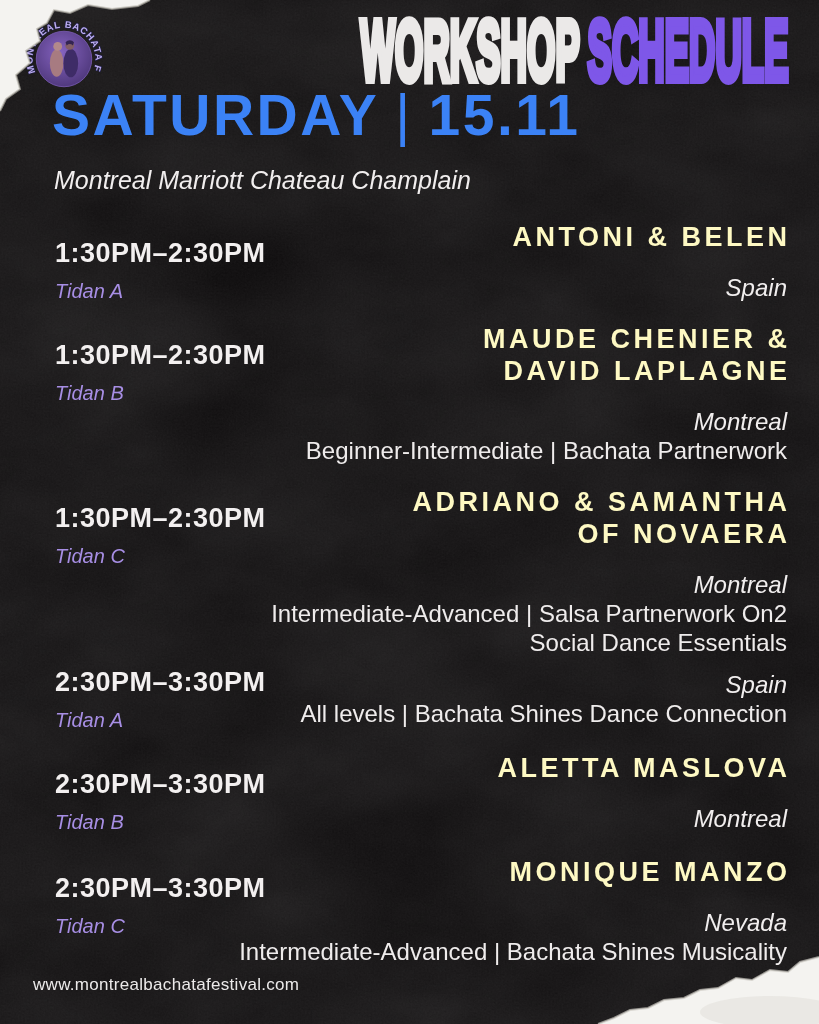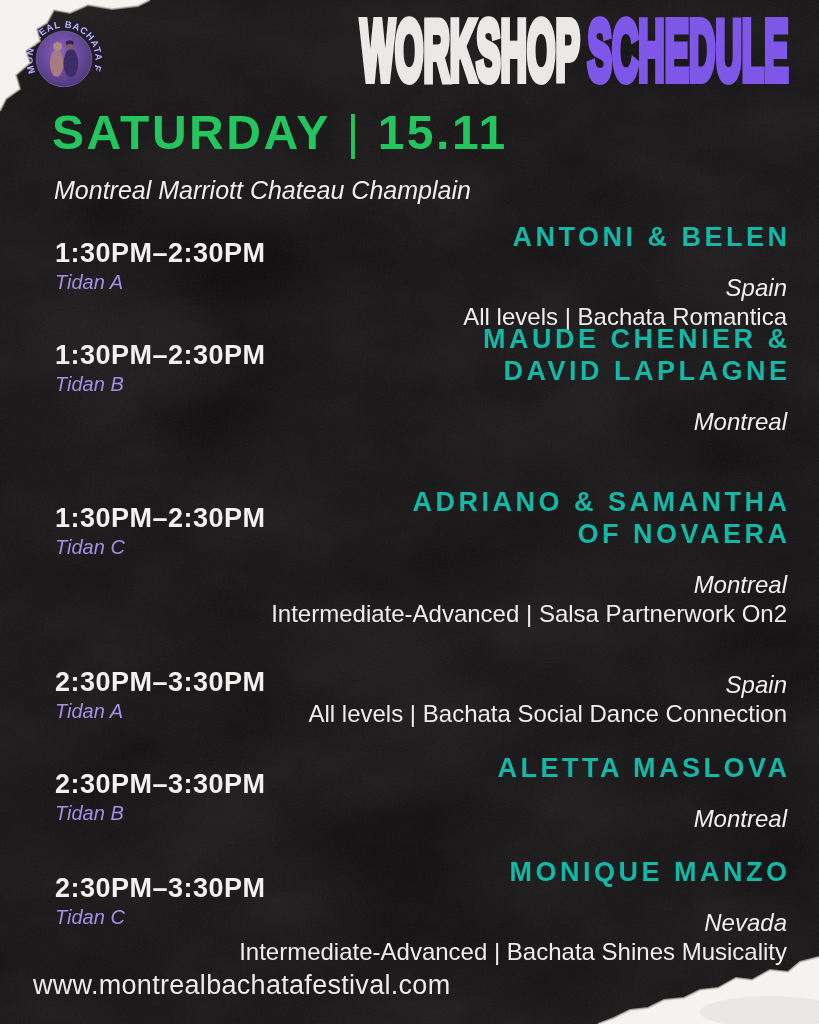--- a/index.html
+++ b/index.html
@@ -27,58 +27,58 @@
     transform:scaleX(0.43);transform-origin:100% 50%;
     font-weight:700;font-size:85px;line-height:86px;
     letter-spacing:0px;
     -webkit-text-stroke:8px currentColor;
   }
   .headline .t-white{color:#ebe9e8;-webkit-text-stroke:8px #ebe9e8;}
   .headline .t-purple{color:#7e57e8;-webkit-text-stroke:8px #7e57e8;margin-left:18px;}
 
   
   .dayline{
-    position:absolute;left:52px;top:110px;
-    font-weight:700;font-size:48px;line-height:46px;
-    letter-spacing:2.5px;color:#22c55e;white-space:nowrap;
+    position:absolute;left:52px;top:92px;
+    font-weight:700;font-size:57px;line-height:46px;
+    letter-spacing:2.5px;color:#3b82f6;white-space:nowrap;
   }
   .dayline .sep{margin:0 16px;font-weight:400;}
   .venue{
-    position:absolute;left:54px;top:176px;
+    position:absolute;left:54px;top:166px;
     font-style:italic;font-size:25px;line-height:28px;color:#f1eeee;
   }
 
   
   .entry{position:absolute;left:55px;right:32px;height:10px;}
   .entry .left{position:absolute;left:0;top:17px;}
   .entry .time{
     font-weight:700;font-size:27px;line-height:31px;
     letter-spacing:0.5px;color:#f3f0f0;white-space:nowrap;
   }
   .entry .room{
-    margin-top:1px;font-style:italic;font-size:20px;line-height:24px;
+    margin-top:10px;font-style:italic;font-size:20px;line-height:24px;
     color:#a78ee4;
   }
   .entry .right{position:absolute;top:0;left:0;right:0;text-align:right;}
   .entry .artist{
     font-weight:700;font-size:27px;line-height:32px;
     letter-spacing:3.5px;margin-right:-3.5px;
-    color:#14b8a6;white-space:nowrap;
+    color:#fef9c3;white-space:nowrap;
   }
   .entry .origin{
     margin-top:20px;font-style:italic;font-size:24px;line-height:29px;color:#f1eeee;
   }
   .entry .detail{
     font-size:24px;line-height:29px;color:#efecec;white-space:nowrap;
   }
 
   
   .website{
     position:absolute;left:33px;top:972px;
-    font-size:27px;line-height:26px;color:#eceaea;letter-spacing:0.3px;
+    font-size:17px;line-height:26px;color:#eceaea;letter-spacing:0.3px;
     text-decoration:none;cursor:pointer;
   }
 </style>
 </head>
 <body>
 
 <div class="poster">
 
   <svg class="texture" width="819" height="1024">
     <filter id="crumple">
@@ -125,57 +125,58 @@
     <div class="venue">Montreal Marriott Chateau Champlain</div>
 
     <section class="entry" style="top:221px">
       <div class="left">
         <div class="time">1:30PM–2:30PM</div>
         <div class="room">Tidan A</div>
       </div>
       <div class="right">
         <div class="artist">ANTONI &amp; BELEN</div>
         <div class="origin">Spain</div>
-        <div class="detail">All levels | Bachata Romantica</div>
       </div>
     </section>
 
     <section class="entry" style="top:323px">
       <div class="left">
         <div class="time">1:30PM–2:30PM</div>
         <div class="room">Tidan B</div>
       </div>
       <div class="right">
         <div class="artist">MAUDE CHENIER &amp;</div>
         <div class="artist">DAVID LAPLAGNE</div>
         <div class="origin">Montreal</div>
+        <div class="detail">Beginner-Intermediate | Bachata Partnerwork</div>
       </div>
     </section>
 
     <section class="entry" style="top:486px">
       <div class="left">
         <div class="time">1:30PM–2:30PM</div>
         <div class="room">Tidan C</div>
       </div>
       <div class="right">
         <div class="artist">ADRIANO &amp; SAMANTHA</div>
         <div class="artist">OF NOVAERA</div>
         <div class="origin">Montreal</div>
         <div class="detail">Intermediate-Advanced | Salsa Partnerwork On2</div>
+        <div class="detail">Social Dance Essentials</div>
       </div>
     </section>
 
     <section class="entry" style="top:650px">
       <div class="left">
         <div class="time">2:30PM–3:30PM</div>
         <div class="room">Tidan A</div>
       </div>
       <div class="right">
         <div class="origin">Spain</div>
-        <div class="detail">All levels | Bachata Social Dance Connection</div>
+        <div class="detail">All levels | Bachata Shines Dance Connection</div>
       </div>
     </section>
 
     <section class="entry" style="top:752px">
       <div class="left">
         <div class="time">2:30PM–3:30PM</div>
         <div class="room">Tidan B</div>
       </div>
       <div class="right">
         <div class="artist">ALETTA MASLOVA</div>

